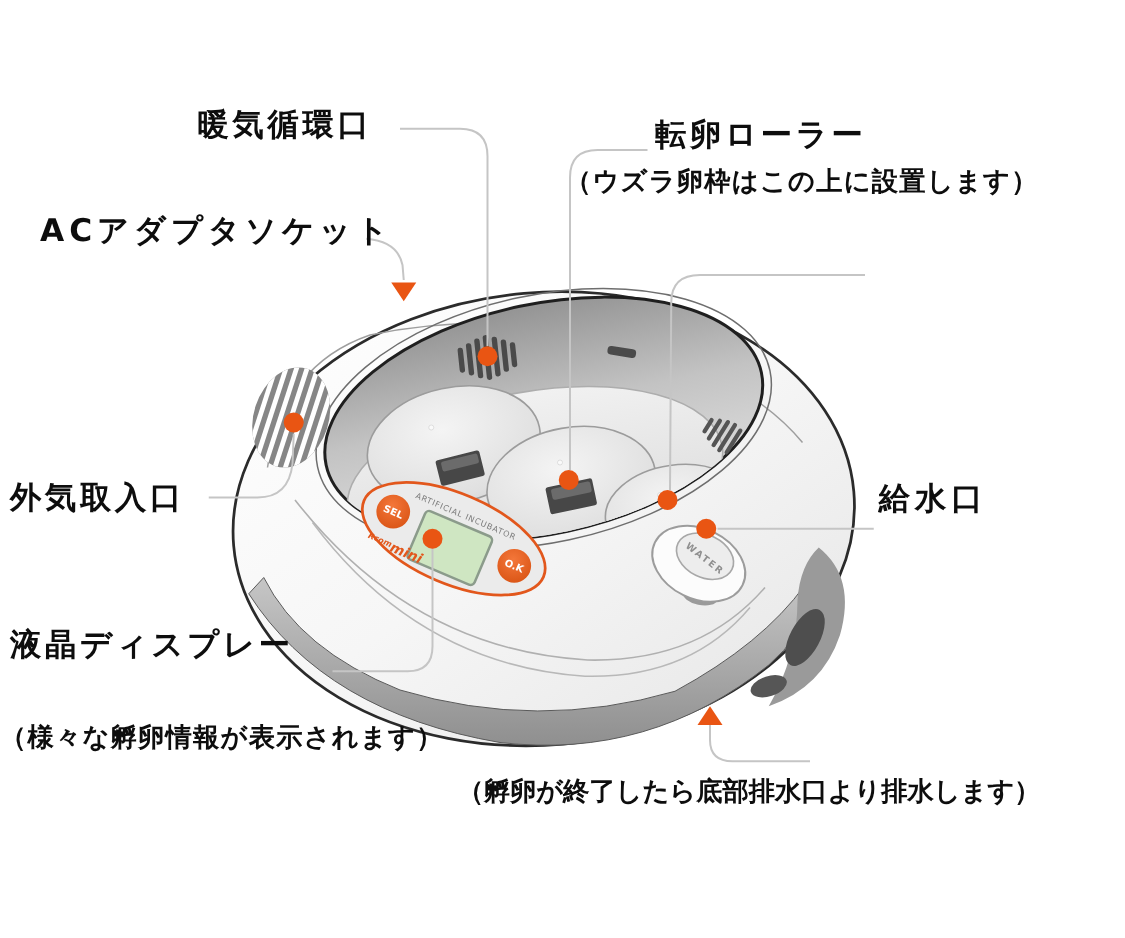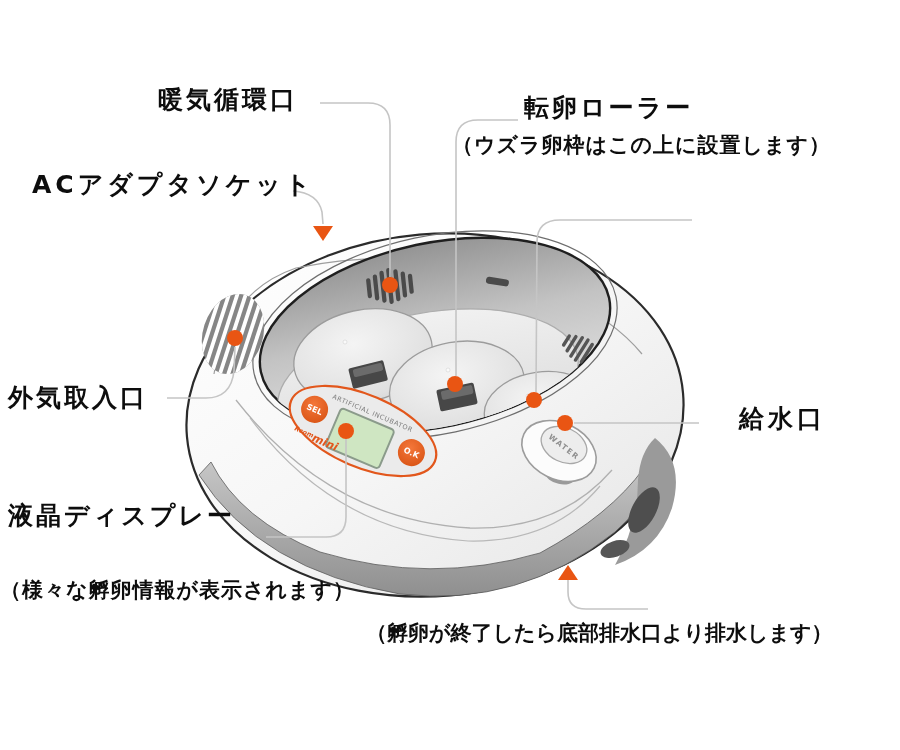--- a/index.html
+++ b/index.html
@@ -181,20 +181,20 @@
   <div class="lbl lbl-main" style="left:158px;top:86px;">暖気循環口</div>
 
   <div class="lbl lbl-main" style="left:0;top:171px;letter-spacing:4px;margin-left:32px;">ACアダプタソケット</div>
 
   <div class="lbl lbl-main" style="left:524px;top:94px;">転卵ローラー</div>
   <div class="lbl lbl-sub" style="left:452px;top:133px;">（ウズラ卵枠はこの上に設置します）</div>
 
 
   <div class="lbl lbl-main" style="left:8px;top:384px;text-align:right;">外気取入口</div>
 
-  <div class="lbl lbl-main" style="left:703px;top:405px;letter-spacing:4px;margin-left:36px;">給水口</div>
+  <div class="lbl lbl-main" style="left:703px;top:385px;letter-spacing:4px;">給水口</div>
 
   <div class="lbl lbl-main" style="left:8px;top:502px;">液晶ディスプレー</div>
   <div class="lbl lbl-sub" style="left:0px;top:578px;">（様々な孵卵情報が表示されます）</div>
 
   <div class="lbl lbl-sub" style="left:366px;top:621px;letter-spacing:0;font-family:Liberation Serif, serif;">（孵卵が終了したら底部排水口より排水します）</div>
 
 </div>
 
 </body></html>

